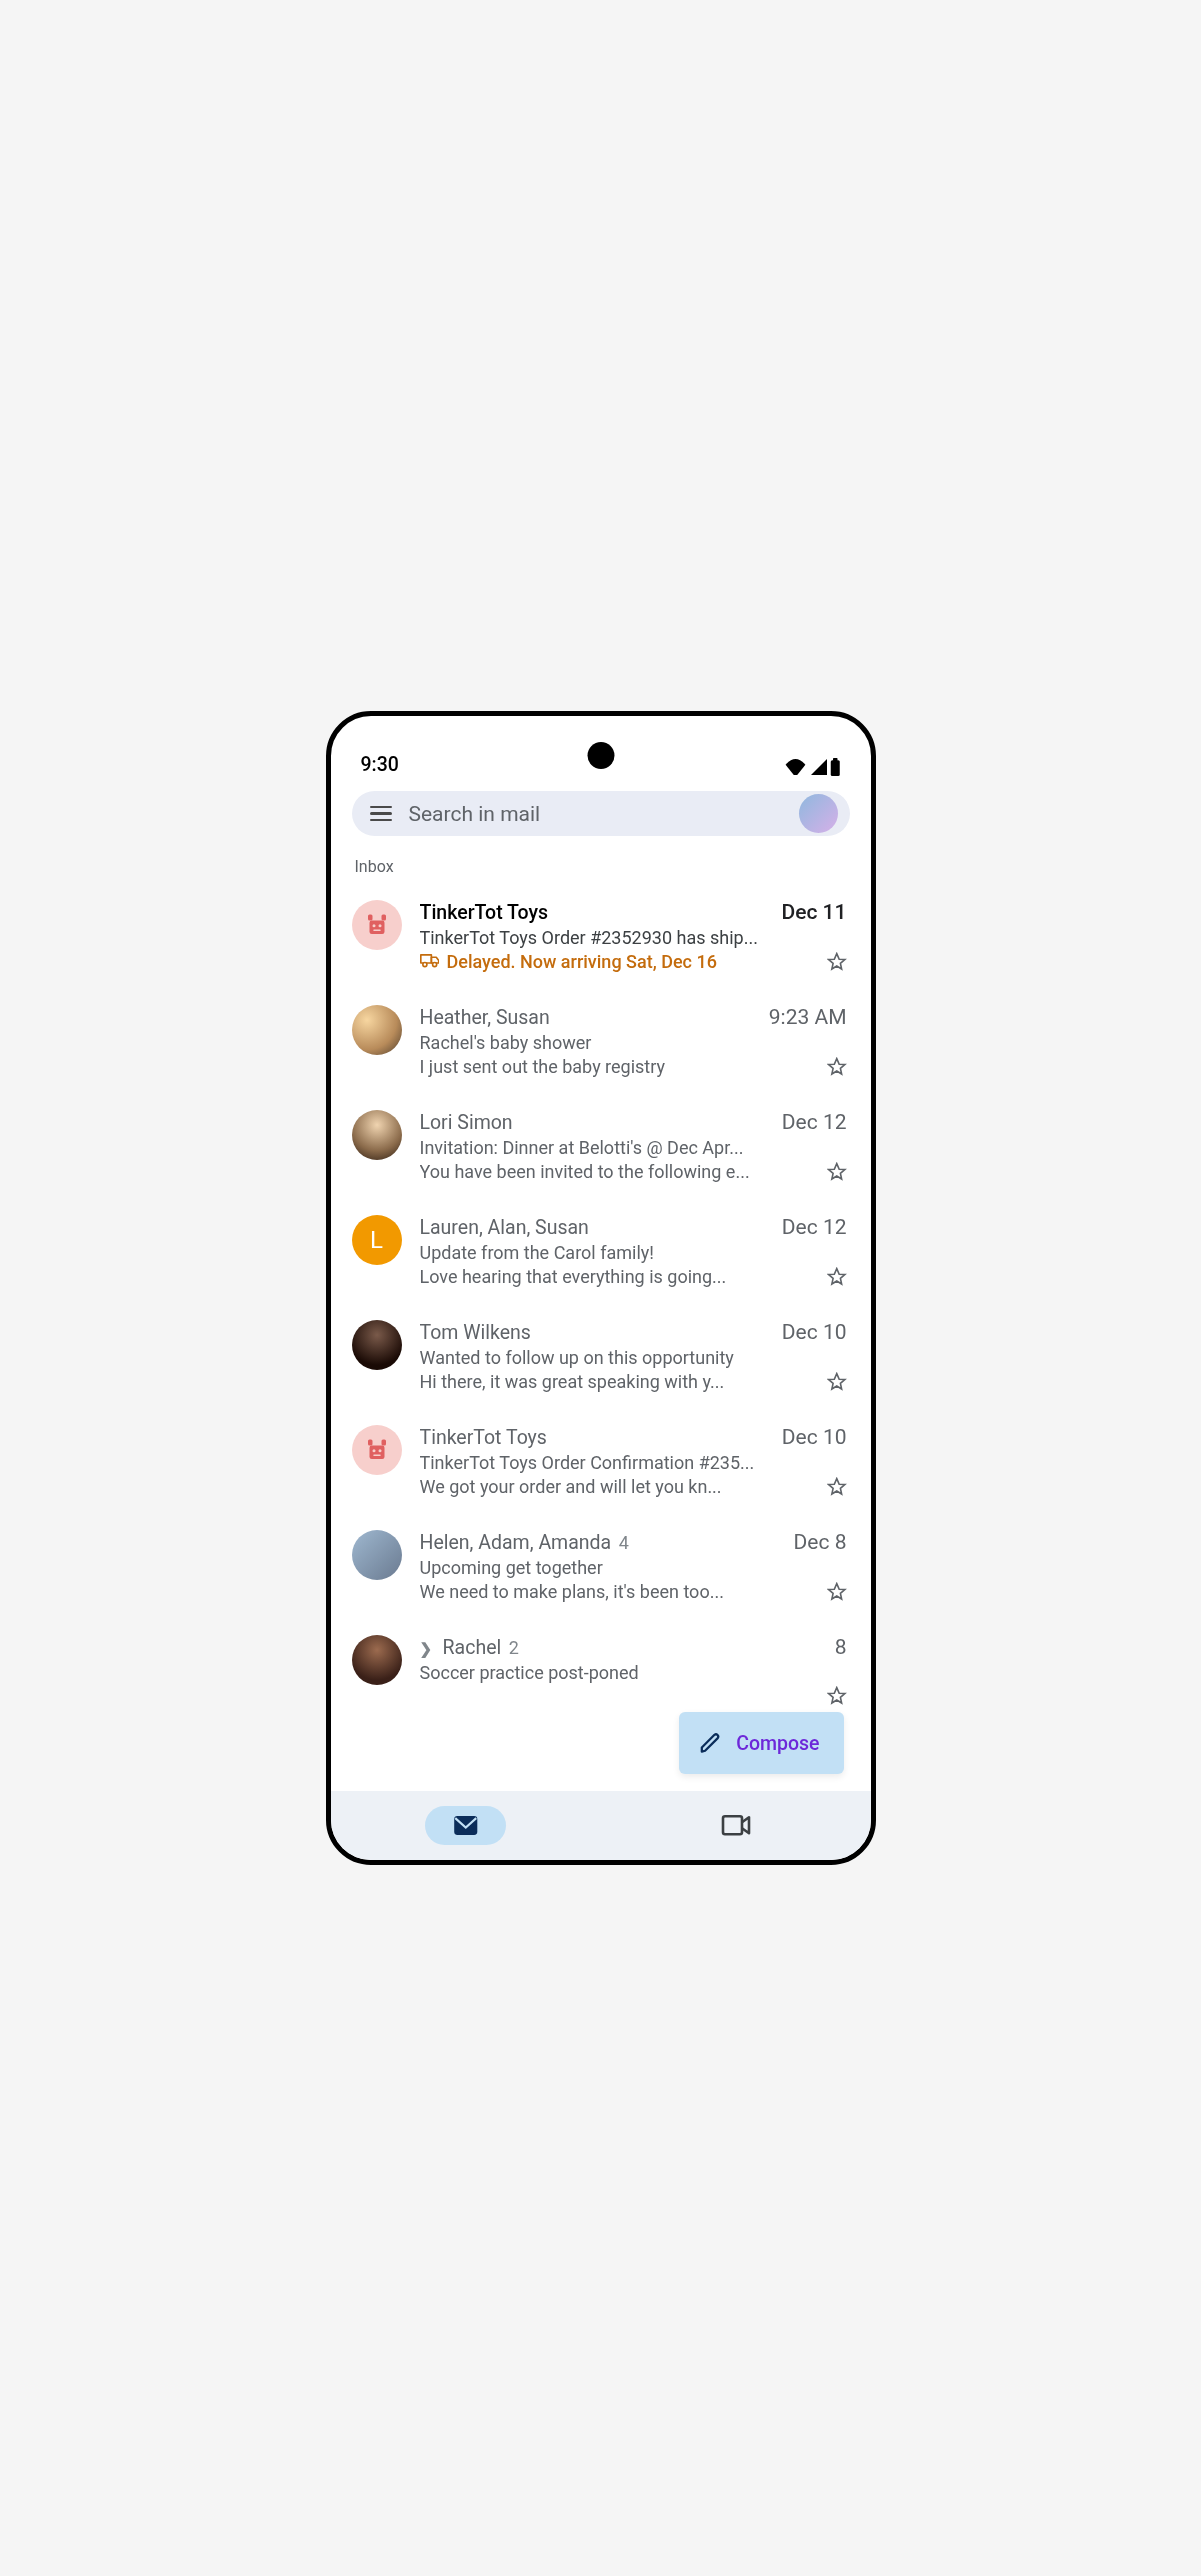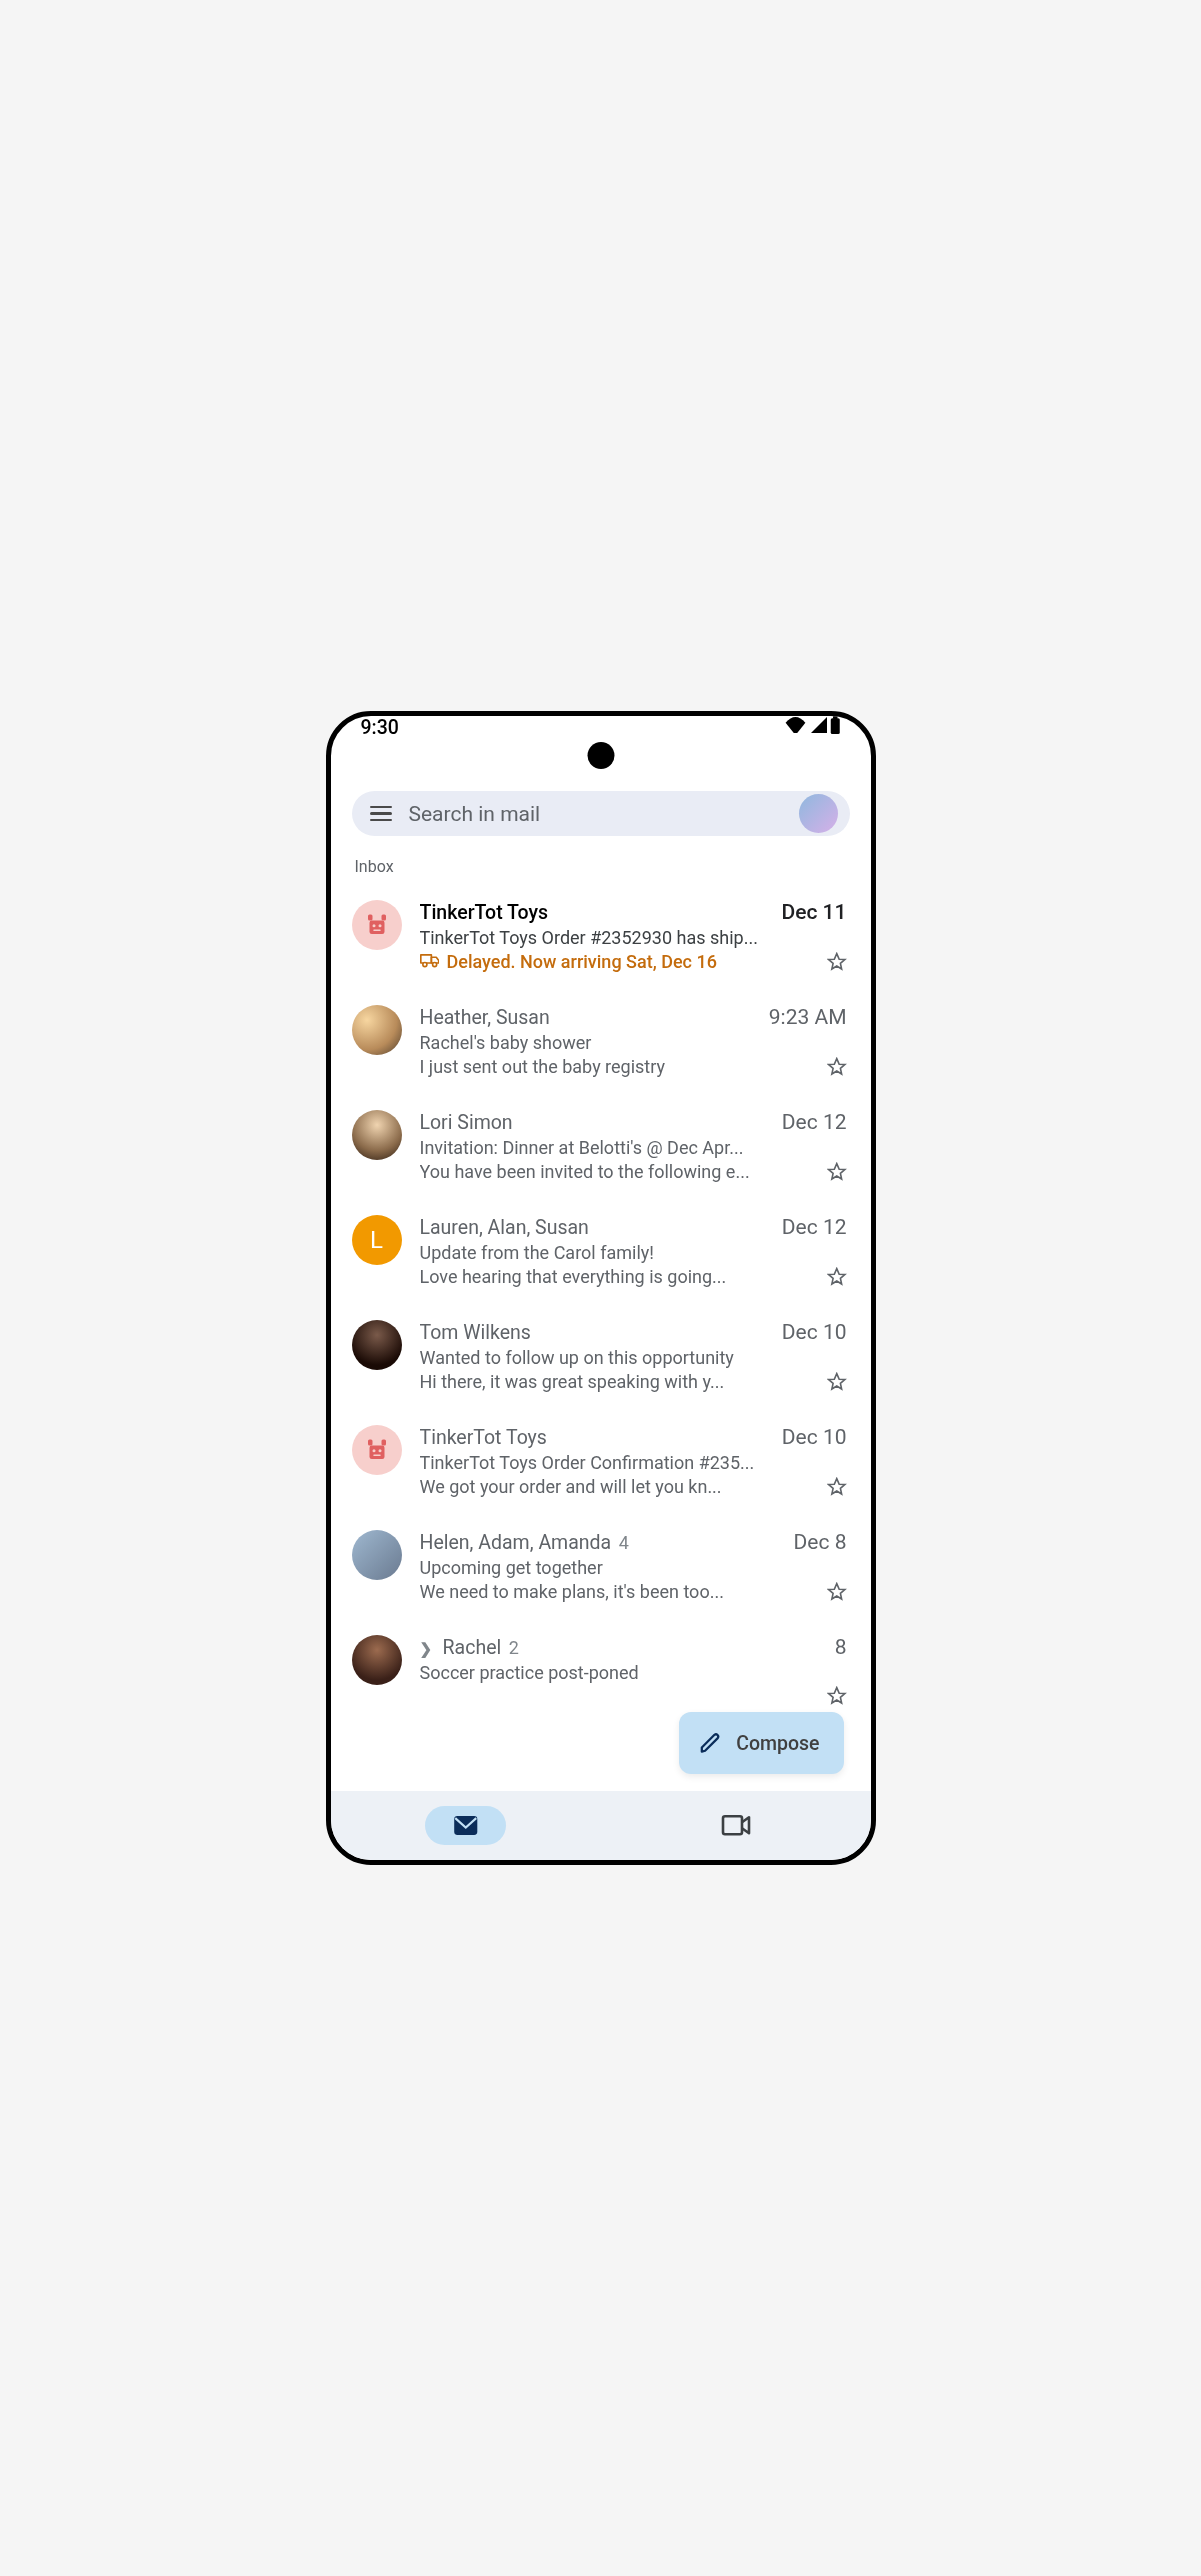--- a/index.html
+++ b/index.html
@@ -32,21 +32,21 @@
     border-radius: 50%;
     z-index: 10;
   }
   .statusbar {
     position: absolute;
     top: 0;
     left: 0;
     right: 0;
     height: 60px;
     display: flex;
-    align-items: flex-start;
+    align-items: flex-end;
     justify-content: space-between;
     padding: 0 30px;
     font-size: 19.5px;
     font-weight: 500;
     color: #000;
   }
   .status-right { display: flex; align-items: center; gap: 3px; }
   .content {
     position: absolute;
     top: 75px;
@@ -183,29 +183,29 @@
     font-size: 15px;
     color: #80868b;
     font-weight: 700;
     margin-right: 3px;
   }
   .compose {
     position: absolute;
     right: 27px;
     bottom: 86px;
     background: #c2e0f5;
-    border-radius: 12px;
+    border-radius: 6px;
     height: 62px;
     padding: 0 24px 0 19.5px;
     display: flex;
     align-items: center;
     gap: 15px;
     font-size: 19.5px;
     font-weight: 500;
-    color: #404040;
+    color: #6d28d9;
     box-shadow: 0 3px 7.5px rgba(0,0,0,0.08);
   }
   .bottombar {
     position: absolute;
     left: 0;
     right: 0;
     bottom: 0;
     height: 69px;
     background: #edf1f6;
     display: flex;

